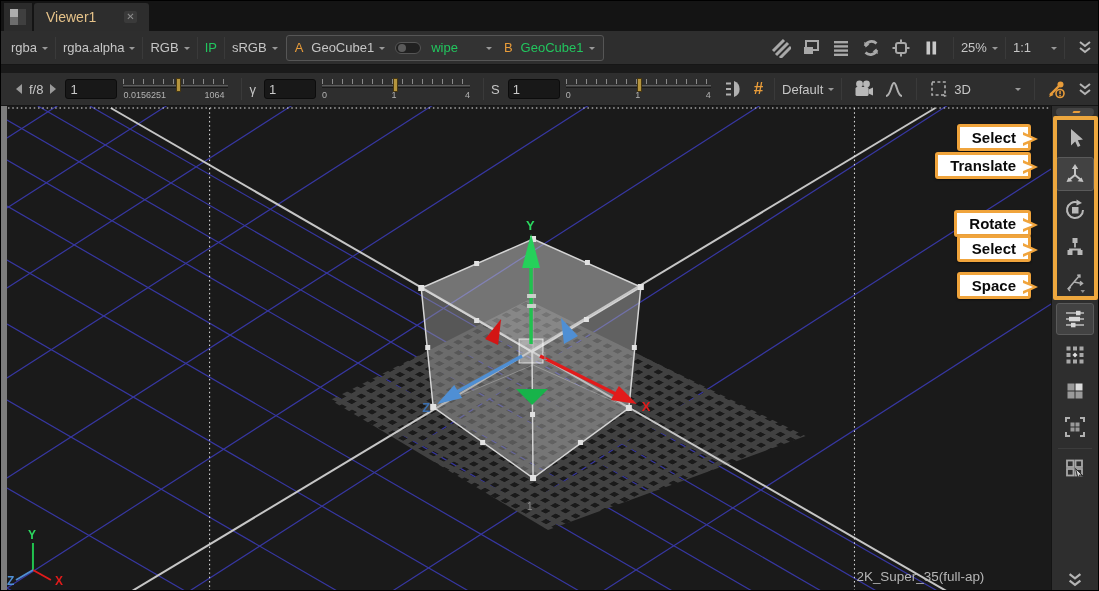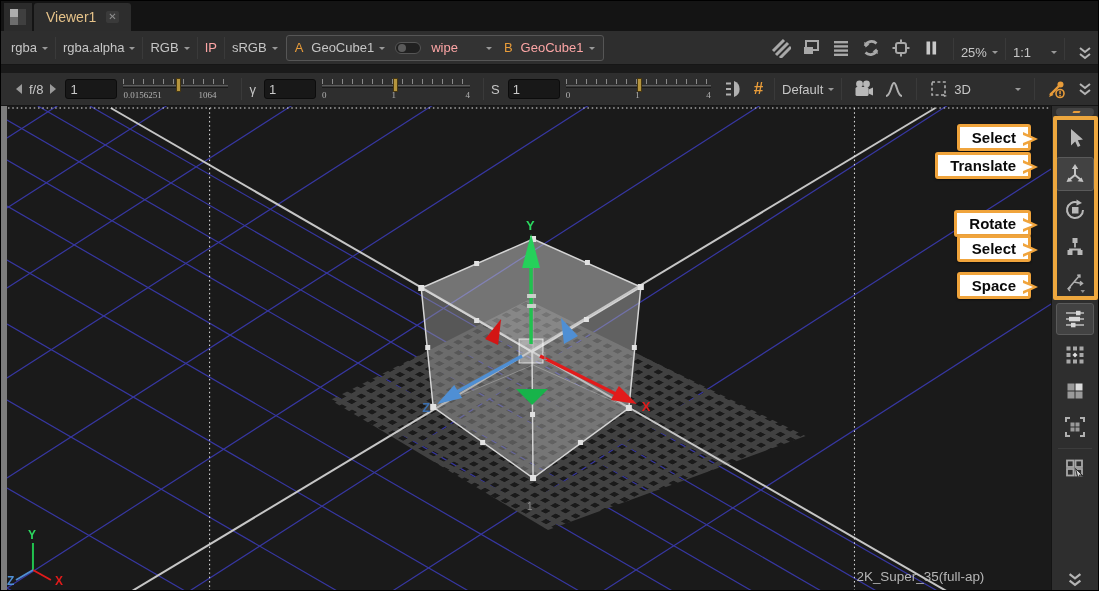--- a/index.html
+++ b/index.html
@@ -2,44 +2,44 @@
 <html><head>
 <meta charset="utf-8">
 <style>
   html,body{margin:0;padding:0;background:#000;}
   *{box-sizing:border-box;font-family:"Liberation Sans",sans-serif;}
   .app{position:relative;width:1099px;height:591px;background:#1a1a1a;overflow:hidden;border:1px solid #000;}
 
   
   .tabbar{height:30px;background:#141414;display:flex;align-items:flex-end;}
   .pane-btn{width:28px;height:28px;margin:1px 2px 0 3px;background:#2b2b2b;display:flex;align-items:center;justify-content:center;}
-  .tab{height:28px;background:#2d2d2d;display:flex;align-items:center;padding:0 12px;gap:10px;border-radius:3px 3px 0 0;}
+  .tab{height:28px;background:#2d2d2d;display:flex;align-items:center;padding:0 12px;gap:28px;border-radius:3px 3px 0 0;}
   .tab-label{color:#e5c289;font-size:14px;}
   .tab-close{color:#8f8f8f;background:#3a3a3a;border-radius:2px;font-size:10px;line-height:12px;padding:0 2px;}
 
   
   .tb{background:#2e2e2e;display:flex;align-items:center;border-bottom:1px solid #161616;color:#c6c6c6;font-size:13px;}
   .tb1{height:34px;}
   .tb2{height:33px;margin-top:8px;}
   .lbl{color:#c6c6c6;white-space:nowrap;}
-  .dis{color:#fca5a5;}
+  .dis{color:#22c55e;}
   .orange{color:#e89c3a;}
   .arr{width:0;height:0;border:3.5px solid transparent;border-top-color:#999;display:inline-block;margin:4px 0 0 5px;flex:none;}
   .sep{width:1px;height:22px;background:#1d1d1d;border-right:1px solid #3a3a3a;margin:0 7px;flex:none;}
   .dd{display:flex;align-items:center;cursor:default;}
   .ab-group{display:flex;align-items:center;border:1px solid #565656;border-radius:3px;height:26px;padding:0 8px;margin-left:8px;background:#333;}
   .toggle{width:26px;height:12px;border-radius:6px;background:#202020;border:1px solid #555;position:relative;margin:0 10px;flex:none;}
   .toggle i{position:absolute;left:2px;top:1px;width:8px;height:8px;border-radius:50%;background:#5a5a5a;}
   .icon-btn{display:flex;align-items:center;justify-content:center;width:24px;height:24px;margin:0 3px;flex:none;}
   .ipt{width:52px;height:20px;background:#181818;border:1px solid #0c0c0c;border-radius:3px;color:#c9c9c9;font-size:13px;padding:0 4px;outline:none;}
   .slider{position:relative;height:26px;margin:0 6px;flex:none;}
   .slider .ticks{position:absolute;top:3px;left:0;right:0;height:5px;background:repeating-linear-gradient(90deg,#8a8a8a 0 1px,transparent 1px 10px);}
   .slider .track{position:absolute;top:9px;left:0;right:0;height:3px;background:linear-gradient(#6c6c6c,#0a0a0a);}
   .slider .handle{position:absolute;top:2px;width:5px;height:14px;background:#b5953e;border:1px solid #463712;}
-  .slider .tl{position:absolute;top:14px;font-size:9px;color:#b2b2b2;white-space:nowrap;font-family:Liberation Serif, serif;}
+  .slider .tl{position:absolute;top:14px;font-size:9px;color:#b2b2b2;white-space:nowrap;}
   .hash{color:#e89c3a;font-size:17px;font-weight:bold;margin:0 4px;}
   .chev{margin:0 6px;flex:none;display:flex;}
 
   
   .main{position:relative;height:493px;display:flex;background:#1a1a1a;}
   .viewport{position:relative;width:1052px;height:493px;border-left:6px solid #7d7d7d;background:#1a1a1a;}
   .viewport svg{display:block;width:100%;height:100%;}
 
   
   .sidebar{width:47px;height:493px;background:#2e2e2e;border-left:1px solid #141414;display:flex;flex-direction:column;align-items:center;}
@@ -113,21 +113,21 @@
         <span class="lbl dis">wipe</span>
           <i class="arr" style="margin-left:28px"></i>
       </div>
       <div class="dd" style="margin-left:12px">
         <span class="lbl orange">B</span>
         <span class="lbl dis" style="margin-left:8px">GeoCube1</span>
           <i class="arr"></i>
       </div>
     </div>
 
-    <div style="margin-left:auto;display:flex;align-items:flex-end;">
+    <div style="margin-left:auto;display:flex;align-items:center;">
       <div class="icon-btn">
         <svg width="20" height="20" viewBox="0 0 20 20">
           <g stroke="#a8a8a8" stroke-width="3">
               <line x1="2" y1="13" x2="13" y2="2"></line>
               <line x1="5" y1="17" x2="17" y2="5"></line>
               <line x1="9" y1="20" x2="20" y2="9"></line>
             </g>
         </svg>
       </div>
       <div class="icon-btn">
@@ -202,21 +202,21 @@
     <span class="lbl" style="margin:0 6px">f/8</span>
     <svg width="8" height="12" viewBox="0 0 8 12" style="flex:none">
         <path d="M1 1 L7 6 L1 11 Z" fill="#9a9a9a"></path>
       </svg>
     <input class="ipt" style="margin-left: 8px;" readonly="" value="1">
     <div class="slider" style="width:105px">
       <div class="ticks"></div>
       <div class="track"></div>
       <div class="handle" style="left:50%"></div>
       <span class="tl" style="left:0">0.0156251</span>
-      <span class="tl" style="right:12px">1064</span>
+      <span class="tl" style="right:4px">1064</span>
     </div>
     <div class="sep"></div>
     <span class="lbl">γ</span>
     <input class="ipt" style="margin-left: 8px;" readonly="" value="1">
     <div class="slider" style="width:148px">
       <div class="ticks"></div>
       <div class="track"></div>
       <div class="handle" style="left:48%"></div>
       <span class="tl" style="left:0">0</span>
       <span class="tl" style="left:47%">1</span>

